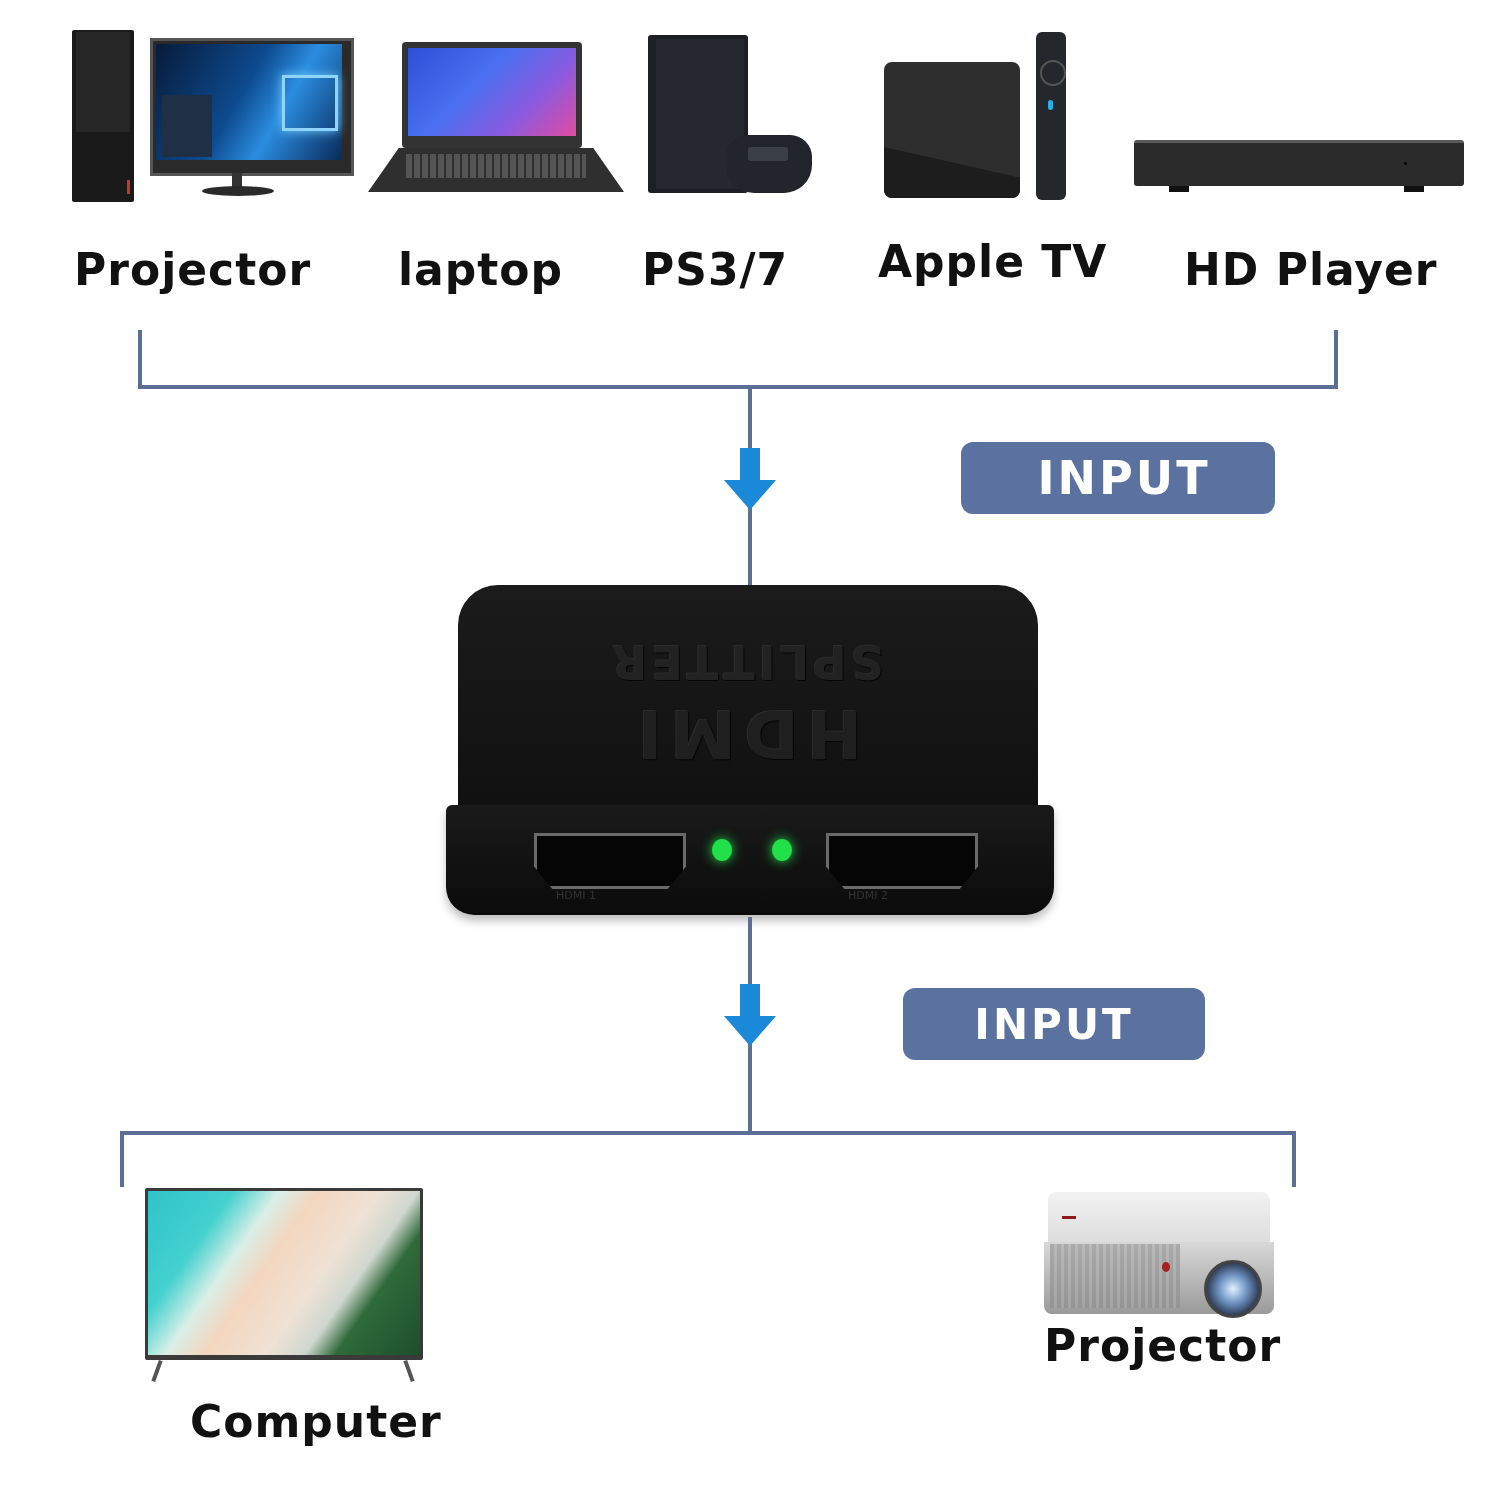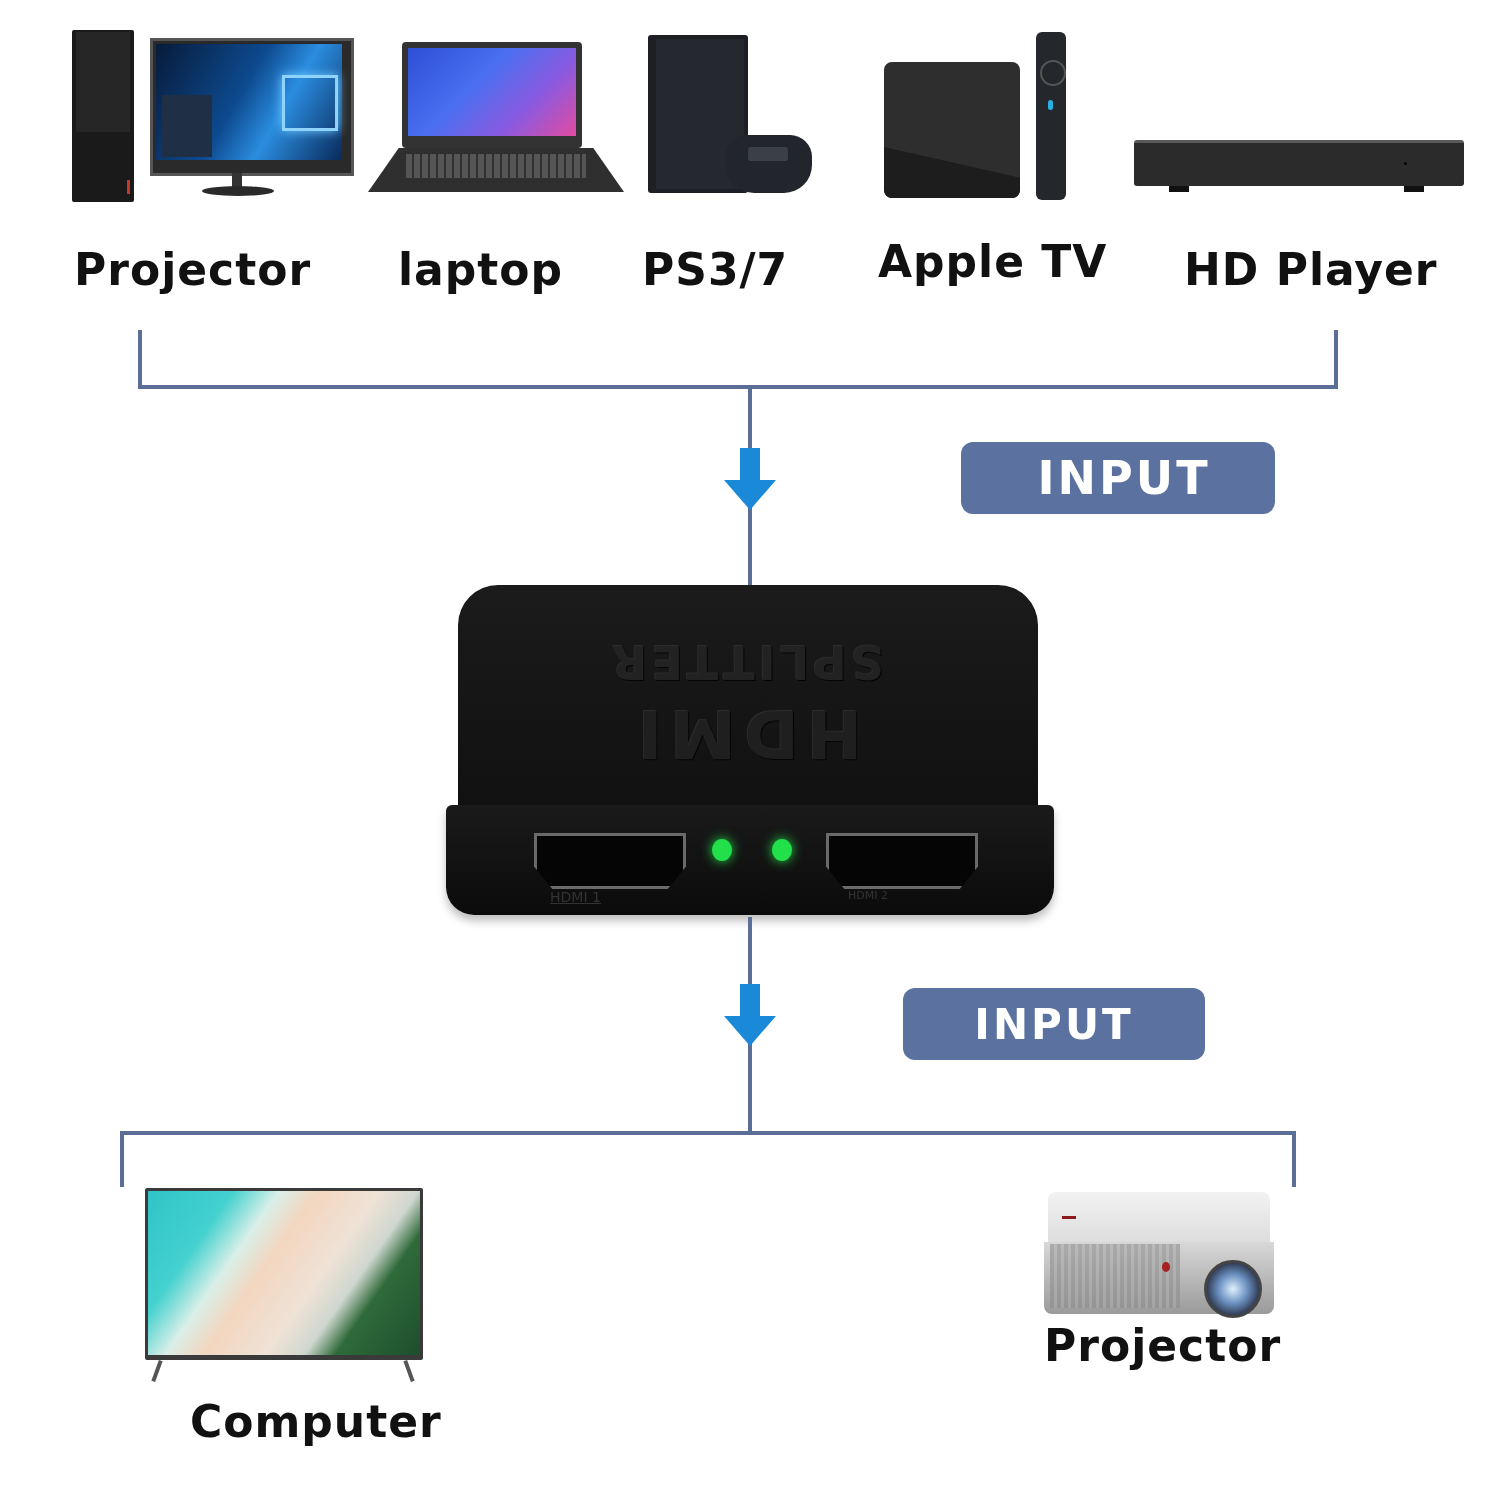--- a/index.html
+++ b/index.html
@@ -73,21 +73,21 @@
 <div class="abs" style="left:446px;top:585px;width:608px;height:332px;">
 
   <div class="abs" style="left:12px;top:0;width:580px;height:240px;background:linear-gradient(#1b1b1b,#101010);border-radius:40px 40px 10px 10px;"></div>
 
   <div class="abs" style="left:0;top:220px;width:608px;height:110px;background:linear-gradient(#1a1a1a,#0b0b0b);border-radius:6px 6px 28px 28px;box-shadow:0 6px 8px rgba(0,0,0,0.25);"></div>
   <div class="abs" style="left:110px;top:50px;width:380px;text-align:center;font-size:46px;font-weight:bold;color:#222;transform:rotate(180deg);letter-spacing:4px;text-shadow:1px 1px 0 #2c2c2c,-1px -1px 0 #050505;">SPLITTER</div>
   <div class="abs" style="left:90px;top:110px;width:420px;text-align:center;font-size:66px;font-weight:bold;color:#1f1f1f;transform:rotate(180deg);letter-spacing:8px;text-shadow:1px 1px 0 #2c2c2c,-1px -1px 0 #050505;">HDMI</div>
 
   <div class="abs" style="left:88px;top:248px;width:146px;height:50px;background:#050505;border:3px solid #6a6a6a;clip-path:polygon(0 0,100% 0,100% 60%,88% 100%,12% 100%,0 60%);"></div>
   <div class="abs" style="left:380px;top:248px;width:146px;height:50px;background:#050505;border:3px solid #6a6a6a;clip-path:polygon(0 0,100% 0,100% 60%,88% 100%,12% 100%,0 60%);"></div>
-  <div class="abs" style="left:104px;top:304px;font-size:14px;color:#333;text-decoration:underline;">HDMI 1</div>
+  <div class="abs" style="left:110px;top:304px;font-size:11px;color:#333;">HDMI 1</div>
   <div class="abs" style="left:402px;top:304px;font-size:11px;color:#333;text-align:right;">HDMI 2</div>
 
   <div class="abs" style="left:266px;top:254px;width:20px;height:22px;background:#22e04a;border-radius:50%;box-shadow:0 0 12px #22e04a;"></div>
   <div class="abs" style="left:326px;top:254px;width:20px;height:22px;background:#22e04a;border-radius:50%;box-shadow:0 0 12px #22e04a;"></div>
 </div>
 
 <div class="line" style="left:748px;top:917px;width:4px;height:216px;"></div>
 <div class="arrow-shaft" style="left:740px;top:984px;width:20px;height:34px;"></div>
 <div class="arrow-head" style="left:724px;top:1016px;"></div>
 

